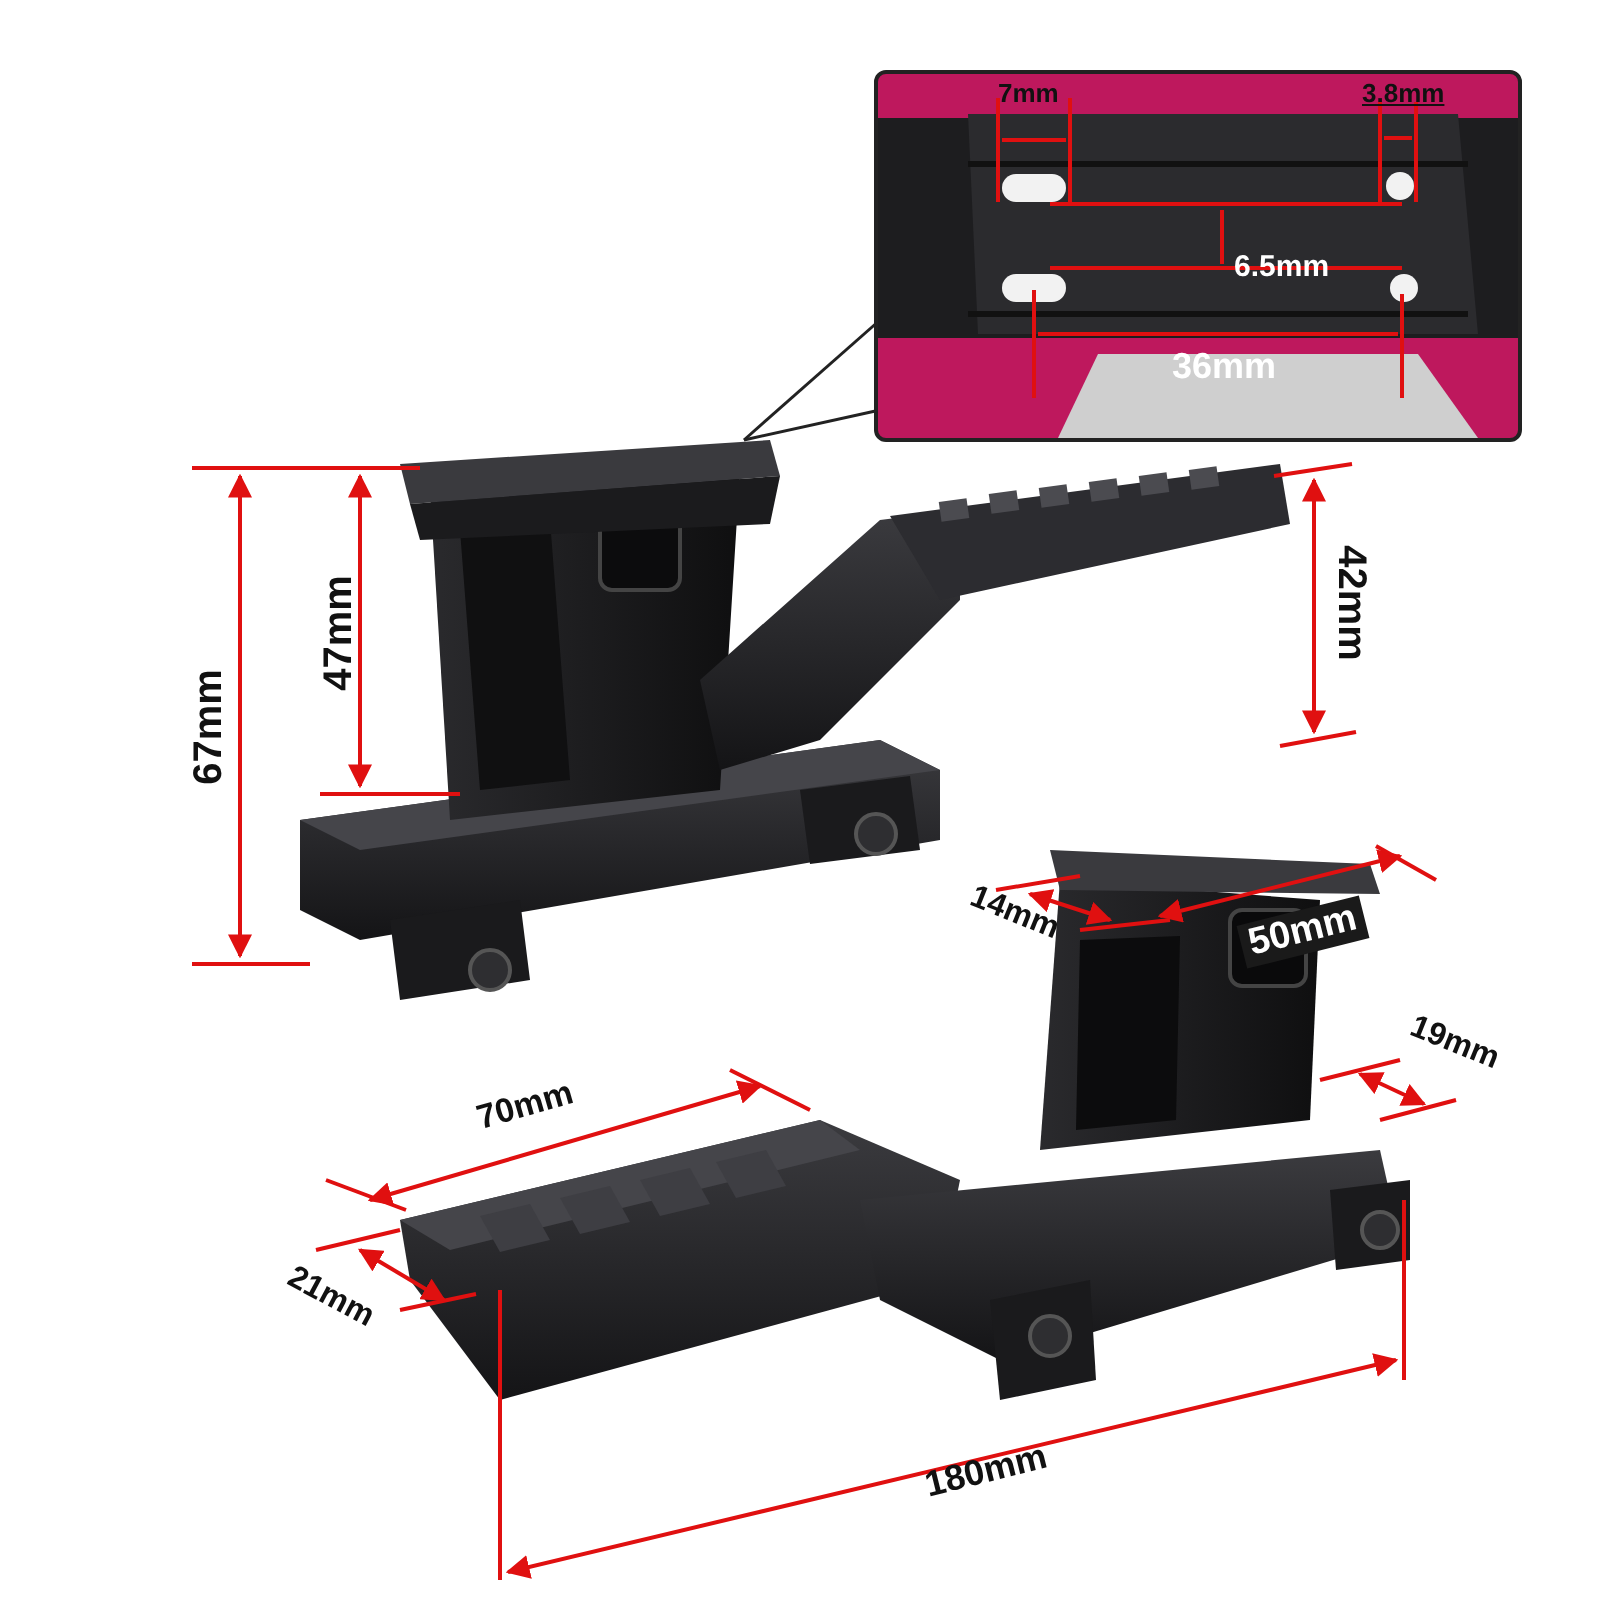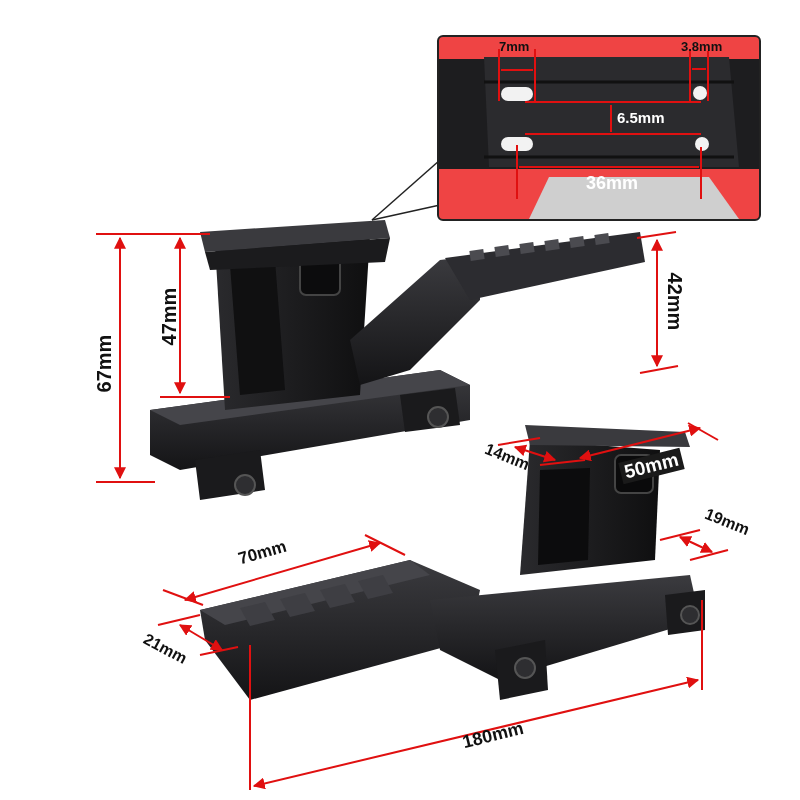--- a/index.html
+++ b/index.html
@@ -1,20 +1,20 @@
 <!DOCTYPE html>
 <html><head>
 <meta charset="utf-8">
 <style>
   html, body { margin:0; padding:0; background:#ffffff; }
   body { width:800px; height:800px; position:relative; overflow:hidden; font-family:"Liberation Sans", sans-serif; }
   #canvas { position:absolute; left:0; top:0; width:800px; height:800px; }
   .lbl { position:absolute; font-weight:bold; color:#111; font-size:17px; white-space:nowrap; transform-origin:center center; }
   .lbl-w { color:#ffffff; }
-  .inset { position:absolute; left:437px; top:35px; width:320px; height:182px; border:2px solid #222; border-radius:6px; overflow:hidden; background:#ef4444; }
+  .inset { position:absolute; left:437px; top:35px; width:320px; height:182px; border:2px solid #222; border-radius:6px; overflow:hidden; background:#be185d; }
 </style>
 </head>
 <body>
 
 <svg id="canvas" viewBox="0 0 800 800" xmlns="http://www.w3.org/2000/svg">
   <defs>
     <linearGradient id="metal" x1="0" y1="0" x2="0" y2="1">
       <stop offset="0" stop-color="#3b3b3f"></stop>
       <stop offset="1" stop-color="#141416"></stop>
     </linearGradient>
@@ -143,22 +143,22 @@
       <line x1="253" y1="32" x2="267" y2="32"></line>
       <line x1="86" y1="65" x2="262" y2="65"></line>
       <line x1="86" y1="97" x2="262" y2="97"></line>
       <line x1="172" y1="68" x2="172" y2="95"></line>
       <line x1="78" y1="108" x2="78" y2="162"></line>
       <line x1="262" y1="110" x2="262" y2="162"></line>
       <line x1="80" y1="130" x2="260" y2="130"></line>
     </g>
   </svg>
   <span class="lbl" style="left:60px;top:2px;font-size:13px;">7mm</span>
-  <span class="lbl" style="left:242px;top:2px;font-size:13px;">3.8mm</span>
-  <span class="lbl lbl-w" style="left:178px;top:72px;font-size:15px;">6.5mm</span>
+  <span class="lbl" style="left:242px;top:2px;font-size:13px;text-decoration:underline;">3.8mm</span>
+  <span class="lbl lbl-w" style="left:178px;top:88px;font-size:15px;">6.5mm</span>
   <span class="lbl lbl-w" style="left:147px;top:136px;font-size:18px;">36mm</span>
 </div>
 
 <span class="lbl" style="left:76px;top:352px;font-size:20px;transform:rotate(-90deg);">67mm</span>
 <span class="lbl" style="left:141px;top:305px;font-size:20px;transform:rotate(-90deg);">47mm</span>
 <span class="lbl" style="left:646px;top:290px;font-size:20px;transform:rotate(90deg);">42mm</span>
 
 <span class="lbl" style="left:484px;top:448px;font-size:16px;transform:rotate(22deg);">14mm</span>
 <span class="lbl lbl-w" style="left:620px;top:455px;font-size:19px;background:#1a1a1a;padding:0 4px;transform:rotate(-14deg);">50mm</span>
 <span class="lbl" style="left:704px;top:513px;font-size:16px;transform:rotate(22deg);">19mm</span>

